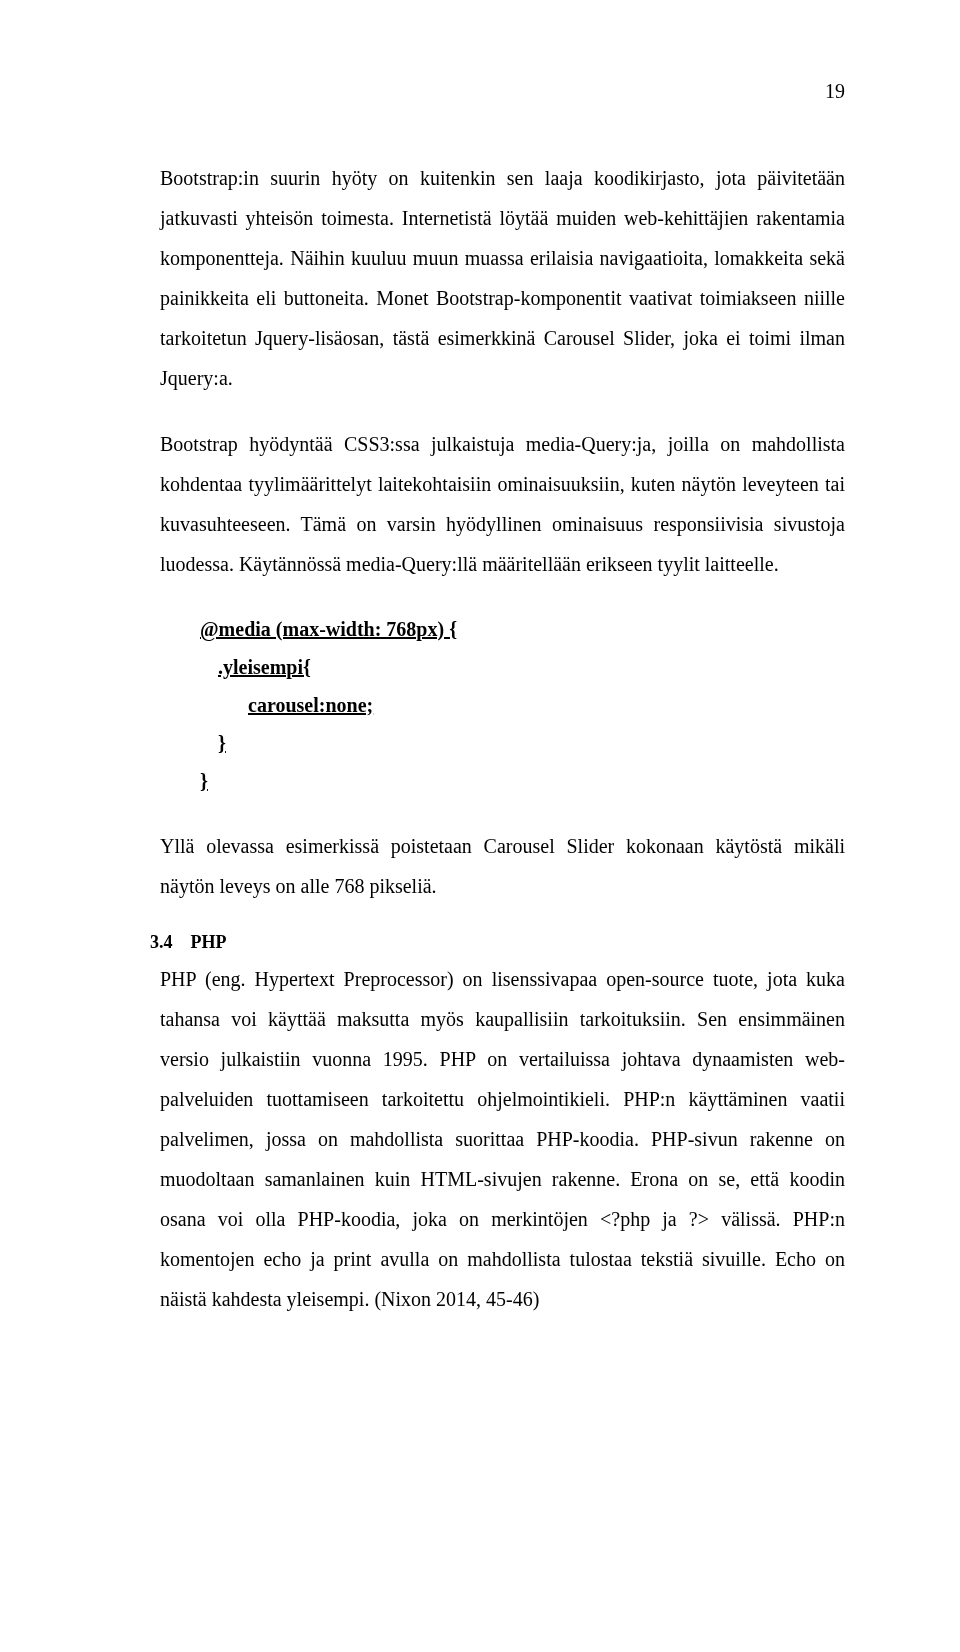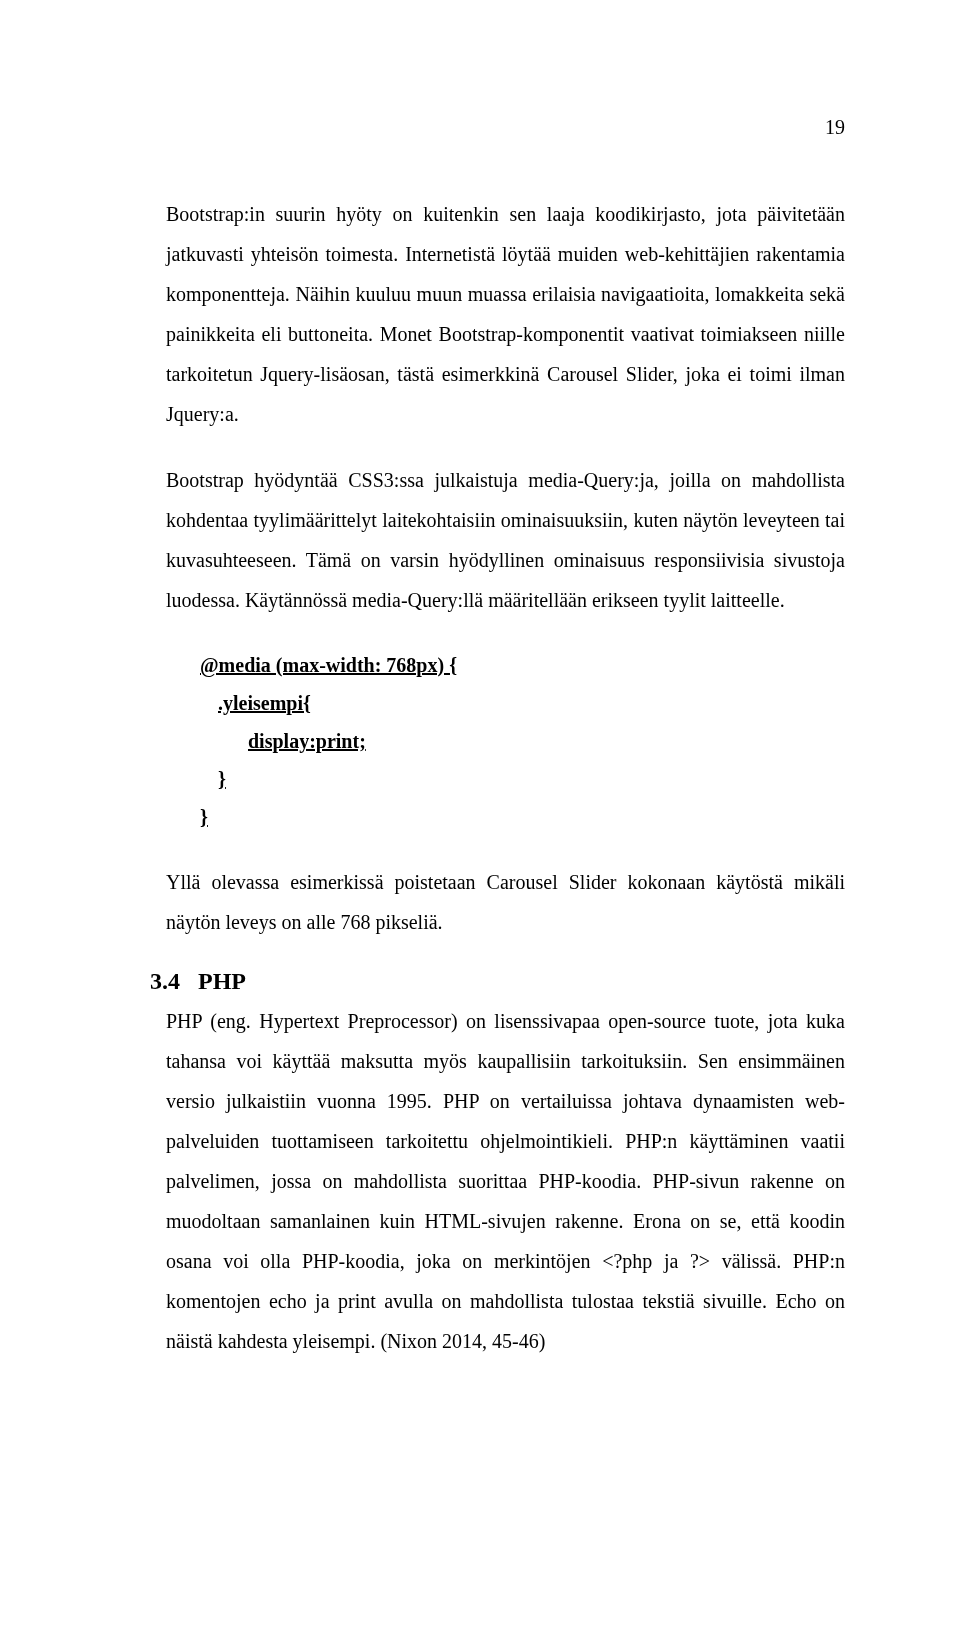--- a/index.html
+++ b/index.html
@@ -4,66 +4,66 @@
 <style>
   body {
     margin: 0;
     padding: 0;
     font-family: "Times New Roman", Times, serif;
     background: #ffffff;
     color: #000000;
     width: 960px;
   }
   .page {
-    padding: 116px 115px 70px 150px;
+    padding: 80px 115px 70px 150px;
     box-sizing: border-box;
   }
   .page-number {
     text-align: right;
     font-size: 20px;
     margin-bottom: 55px;
   }
   .para {
     font-size: 20px;
     line-height: 2.0;
     text-align: justify;
-    margin: 0 0 26px 16px;
+    margin: 0 0 26px 10px;
   }
   .code-block {
     font-size: 20px;
     line-height: 1.9;
     margin: 0 0 26px 0;
     padding-left: 50px;
     font-weight: bold;
     text-decoration: underline;
   }
   .indent-1 { padding-left: 18px; }
   .indent-2 { padding-left: 48px; }
   .section-heading {
-    font-size: 24px;
+    font-size: 18px;
     font-weight: bold;
     margin: 0 0 6px 0;
   }
   .section-number { display: inline-block; margin-right: 18px; }
 </style>
 </head>
 <body>
 
 <div class="page">
 
   <div class="page-number">19</div>
 
   <p class="para">Bootstrap:in suurin hyöty on kuitenkin sen laaja koodikirjasto, jota päivitetään jatkuvasti yhteisön toimesta. Internetistä löytää muiden web-kehittäjien rakentamia komponentteja. Näihin kuuluu muun muassa erilaisia navigaatioita, lomakkeita sekä painikkeita eli buttoneita. Monet Bootstrap-komponentit vaativat toimiakseen niille tarkoitetun Jquery-lisäosan, tästä esimerkkinä Carousel Slider, joka ei toimi ilman Jquery:a.</p>
 
   <p class="para">Bootstrap hyödyntää CSS3:ssa julkaistuja media-Query:ja, joilla on mahdollista kohdentaa tyylimäärittelyt laitekohtaisiin ominaisuuksiin, kuten näytön leveyteen tai kuvasuhteeseen. Tämä on varsin hyödyllinen ominaisuus responsiivisia sivustoja luodessa. Käytännössä media-Query:llä määritellään erikseen tyylit laitteelle.</p>
 
   <div class="code-block">
     <div>@media (max-width: 768px) {</div>
     <div class="indent-1">.yleisempi{</div>
-    <div class="indent-2">display:print;</div>
+    <div class="indent-2">carousel:none;</div>
     <div class="indent-1">}</div>
     <div>}</div>
   </div>
 
   <p class="para">Yllä olevassa esimerkissä poistetaan Carousel Slider kokonaan käytöstä mikäli näytön leveys on alle 768 pikseliä.</p>
 
   <div class="section-heading">
     <span class="section-number">3.4</span><span>PHP</span>
   </div>
 

